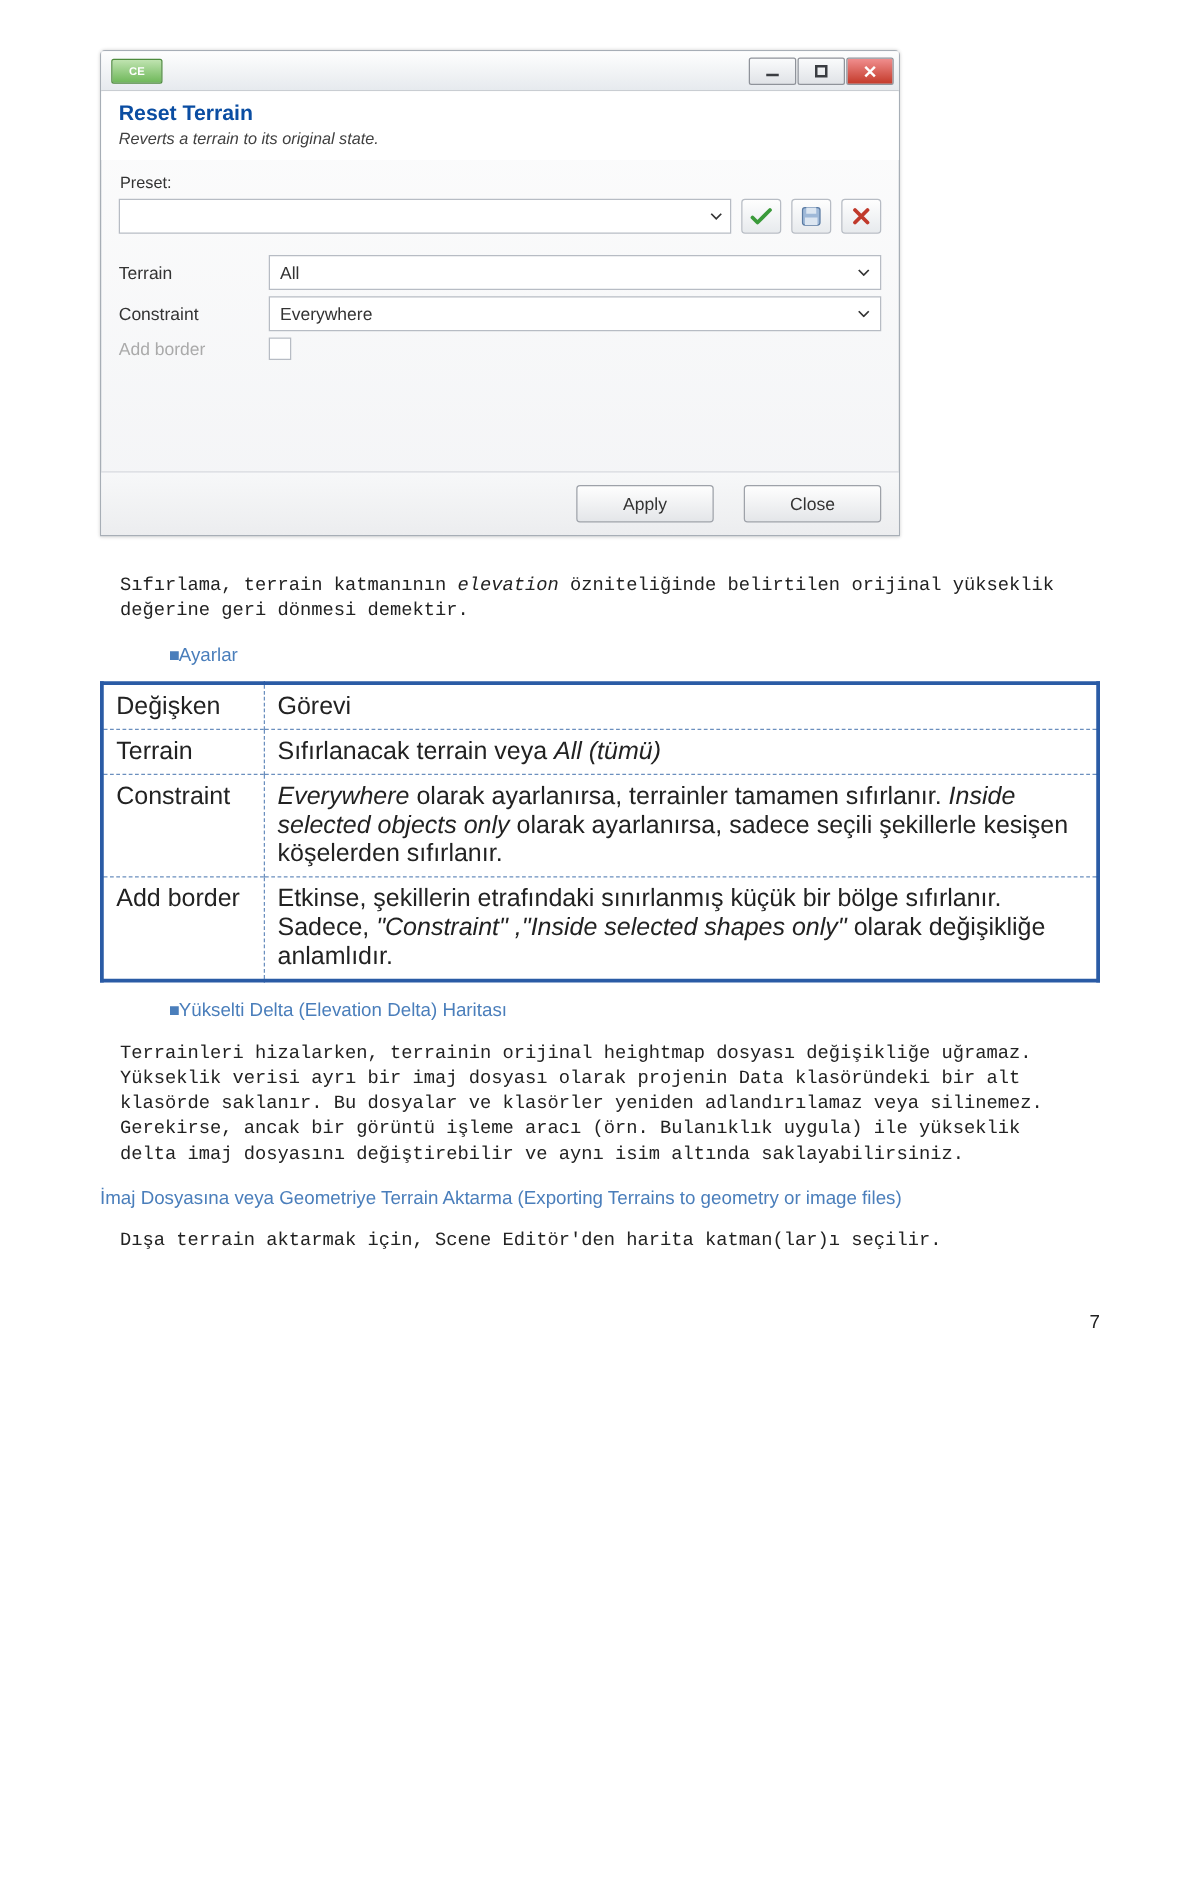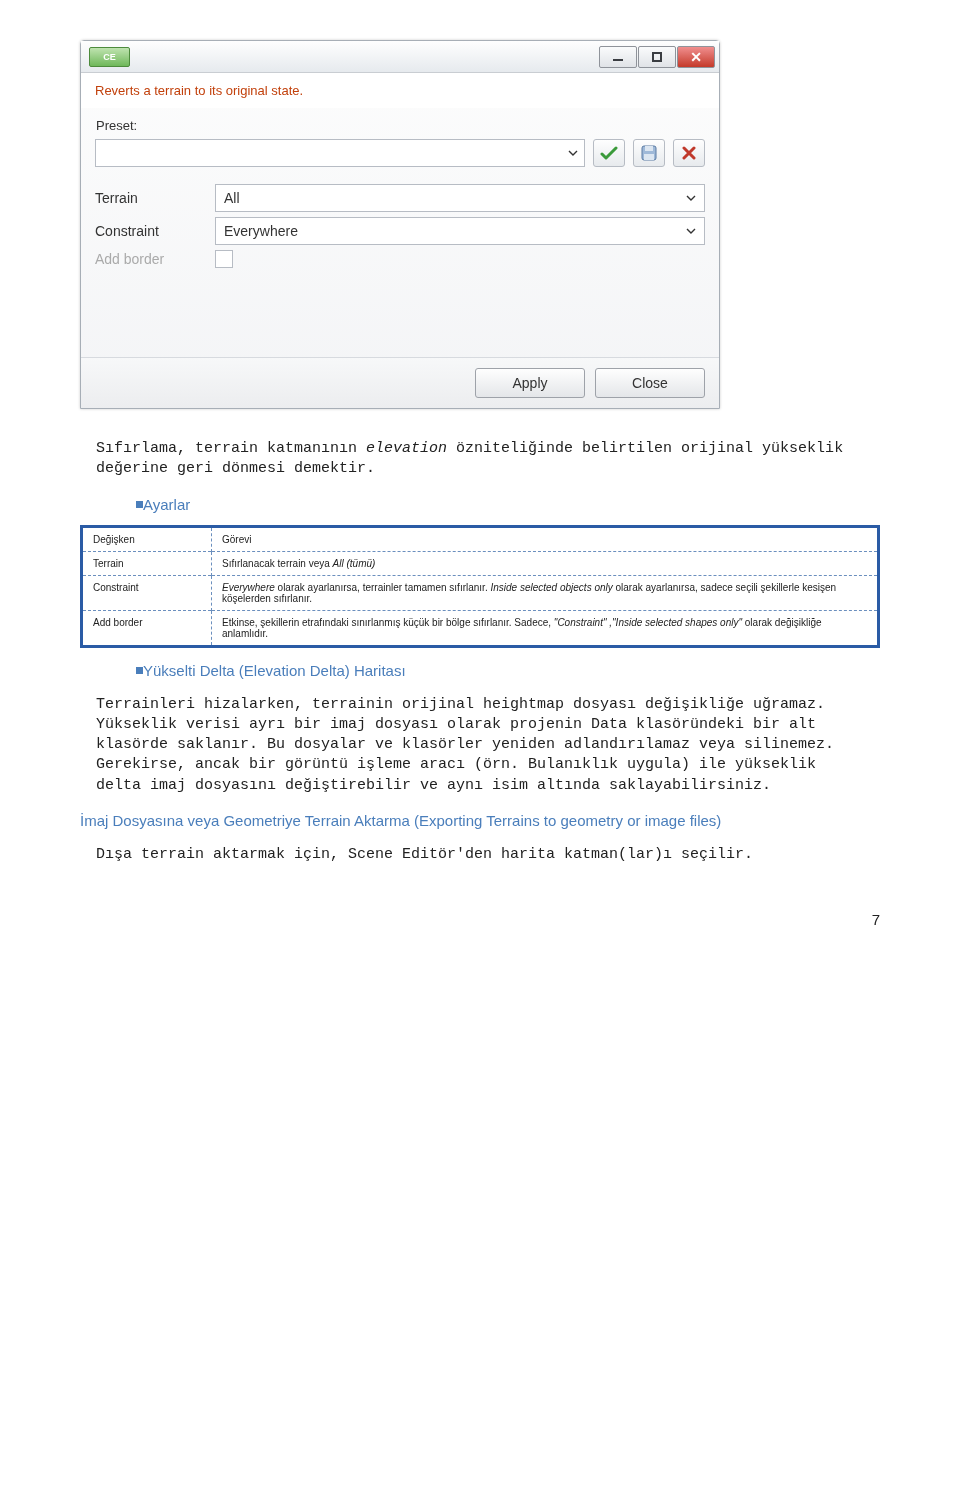--- a/index.html
+++ b/index.html
@@ -54,21 +54,22 @@
   .header-section {
     padding: 8px 14px 10px 14px;
     background: #fff;
   }
   .dlg-title {
     color: #0a4da2;
     font-size: 17px;
     font-weight: bold;
   }
   .dlg-subtitle {
-    color: #c2410c;
+    font-style: italic;
+    color: #404040;
     font-size: 13px;
     margin-top: 2px;
   }
   .preset-area {
     padding: 10px 14px 6px 15px;
     display: flex;
     align-items: center;
     gap: 8px;
   }
   .preset-label {
@@ -106,21 +107,21 @@
     padding: 0 8px;
     font-size: 14px;
     color: #333;
   }
   .checkbox {
     width: 18px; height: 18px;
     border: 1px solid #b7bcc4;
     background: #fff;
   }
   .footer {
-    display: flex; justify-content: flex-end; gap: 10px;
+    display: flex; justify-content: flex-end; gap: 24px;
     padding: 10px 14px;
     border-top: 1px solid #d7dadf;
     background: linear-gradient(#f7f8f9,#ecedef);
   }
   .dlg-button {
     width: 110px; height: 30px;
     border: 1px solid #9ea2a9;
     border-radius: 3px;
     background: linear-gradient(#fefefe,#e4e6e9);
     display: flex; align-items: center; justify-content: center;
@@ -139,21 +140,21 @@
   
   .settings-table {
     border: 3px solid #2a5ba5;
     width: 800px;
     margin: 6px 0 14px 0;
     border-collapse: collapse;
   }
   .settings-table td {
     vertical-align: top;
     padding: 6px 10px;
-    font-size: 10px;
+    font-size: 20px;
   }
   .settings-table tr + tr td { border-top: 1px dashed #6b8fbe; }
   .settings-table td.col1 {
     width: 130px;
     border-right: 1px dashed #6b8fbe;
     color: #222;
   }
   .settings-table .italic { font-style: italic; }
   .settings-table .header-row td { font-weight: normal; }
 
@@ -173,20 +174,21 @@
         <div class="line"></div>
       </div>
     <div class="win-btn">
         <div class="sq"></div>
       </div>
     <div class="win-btn close">
         <span class="x">✕</span>
       </div>
   </div>
   <div class="header-section">
+    <div class="dlg-title">Reset Terrain</div>
     <div class="dlg-subtitle">Reverts a terrain to its original state.</div>
   </div>
   <div class="preset-area">
     <div class="preset-label">Preset:</div>
   </div>
   <div style="padding:0 14px 8px 14px; display:flex; gap:8px; align-items:center;">
     <div class="preset-input">
       <span></span>
       <span class="dd-arrow">
         <svg width="10" height="6" viewBox="0 0 10 6">

